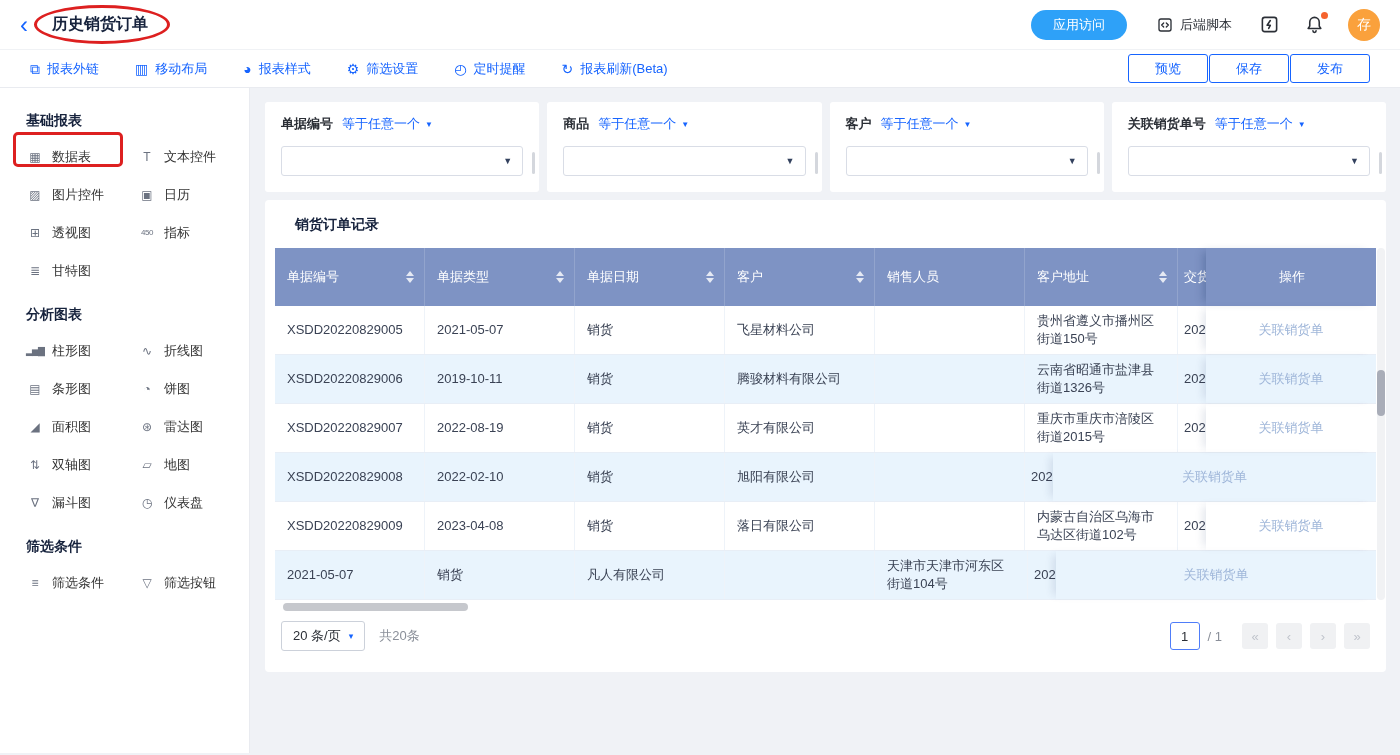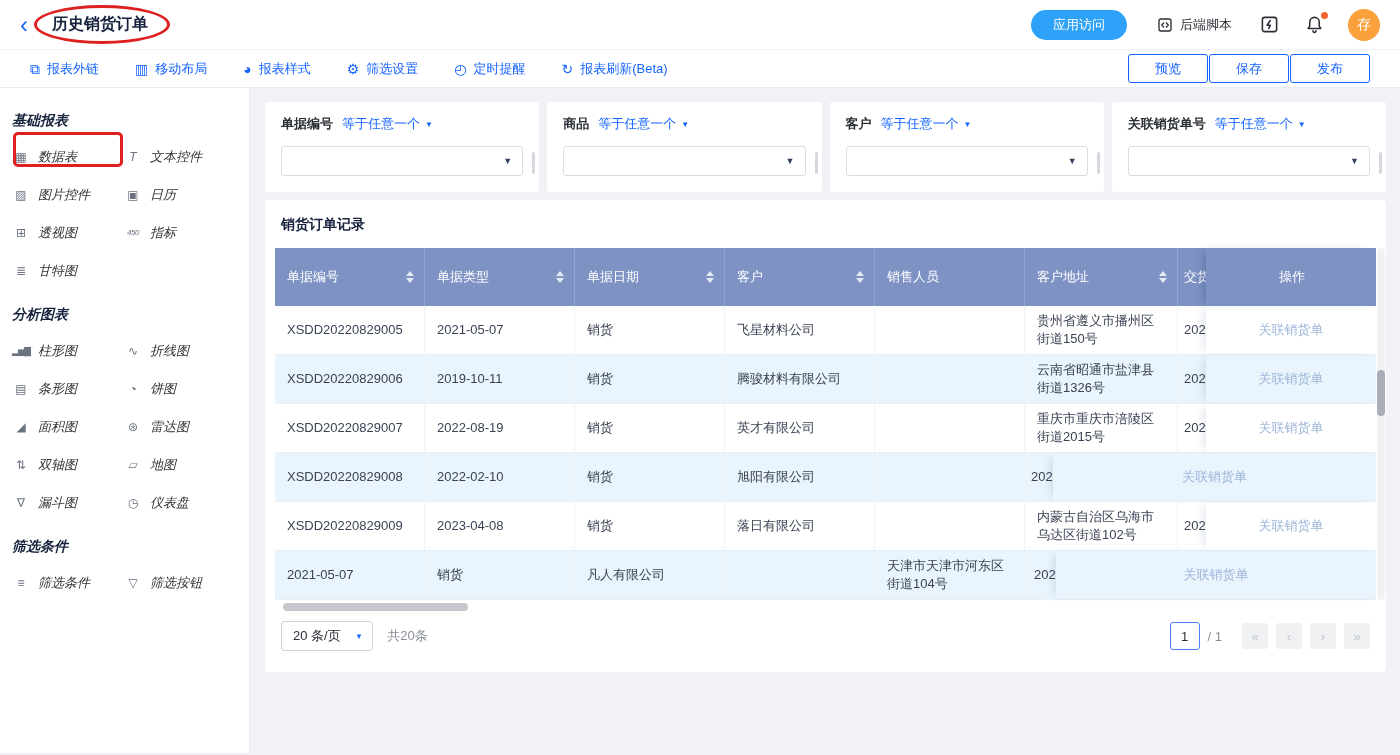--- a/index.html
+++ b/index.html
@@ -28,42 +28,42 @@
     display:flex; align-items:center; padding:0 30px; position:relative; z-index:2; }
   .menu-item { display:flex; align-items:center; gap:7px; color:#1664ff; font-size:13px;
     margin-right:36px; cursor:pointer; white-space:nowrap; }
   .menu-glyph { font-size:14px; line-height:1; }
   .menubar-actions { margin-left:auto; display:flex; gap:1px; }
   .btn-outline { width:80px; height:29px; background:#fff; border:1px solid #1664ff; border-radius:3px;
     color:#1664ff; font-size:13px; cursor:pointer; font-family:inherit; }
   
   .content { display:flex; height:665px; }
   .sidebar { width:250px; flex:none; background:#fff; border-right:1px solid #e9ebf0;
-    padding:14px 20px 0 12px;font-style:italic; }
+    padding:14px 20px 0 26px; }
   .side-title { font-size:14px; font-weight:bold; color:#17233d; margin:10px 0 18px; }
   .side-grid { display:grid; grid-template-columns:112px 1fr; row-gap:20px; margin-bottom:26px; }
   .side-item { display:flex; align-items:center; gap:8px; font-size:13px; color:#333; cursor:pointer; height:18px; }
   .side-icon { width:18px; text-align:center; color:#6b7280; font-size:12px; line-height:1; }
   .side-icon.tiny { font-size:8px; letter-spacing:-0.5px; }
   .side-icon.bars { font-size:9px; letter-spacing:-1px; }
   .main { flex:1; padding:14px 14px 0 15px; overflow:hidden; }
   
   .filters-row { display:flex; gap:8px; }
   .filter-card { flex:1; background:#fff; border-radius:3px; height:90px; padding:13px 16px; position:relative; }
   .filter-head { display:flex; align-items:center; gap:9px; margin-bottom:13px; }
   .filter-field { font-weight:bold; color:#2b2f36; font-size:13px; }
   .filter-op { color:#1664ff; font-size:13px; display:flex; align-items:center; gap:5px; cursor:pointer; }
   .caret-blue { font-size:8px; color:#1664ff; }
   .fselect { height:30px; border:1px solid #d9dde6; border-radius:3px; background:#fff;
     display:flex; align-items:center; justify-content:flex-end; padding:0 10px; cursor:pointer; }
   .caret-navy { font-size:9px; color:#33415e; }
   .mini-bar { position:absolute; right:4px; bottom:18px; width:3px; height:22px; background:#d4d7dd; border-radius:2px; }
   
   .table-card { margin-top:8px; background:#fff; border-radius:4px; height:472px; padding:12px 10px 0; }
-  .table-title { font-size:14px; font-weight:bold; color:#17233d; margin:4px 0 14px 6px;font-family:Liberation Serif, serif; }
+  .table-title { font-size:14px; font-weight:bold; color:#17233d; margin:4px 0 14px 20px;font-family:Liberation Serif, serif; }
   .tbl { position:relative; }
   .thead { display:flex; height:58px; background:#7e93c4; }
   .th { color:#fff; font-size:13px; display:flex; align-items:center; justify-content:space-between;
     padding:0 10px 0 12px; border-right:1px solid rgba(255,255,255,0.16); }
   .th.clip { padding:0 0 0 6px; overflow:hidden; white-space:nowrap; border-right:none; }
   .th.op { justify-content:center; border-right:none;
     box-shadow:-7px 0 8px -4px rgba(31,57,108,0.28); position:relative; }
   .sorter { display:inline-flex; flex-direction:column; gap:2px; margin-left:6px; cursor:pointer; flex:none; }
   .sorter i { width:0; height:0; border-left:4px solid transparent; border-right:4px solid transparent; display:block; }
   .sorter .up { border-bottom:5px solid rgba(255,255,255,0.8); }
@@ -79,21 +79,21 @@
   .w5 { width:153px; flex:none; }
   .w6 { width:28px; flex:none; }
   .w7 { flex:1; }
   .vbar { position:absolute; right:-9px; top:0; width:8px; height:352px; background:#f1f2f4; border-radius:4px; }
   .vthumb { position:absolute; left:0; top:122px; width:8px; height:46px; background:#a9adb8; border-radius:4px; }
   .hbar { height:8px; margin-top:3px; position:relative; }
   .hthumb { position:absolute; left:8px; top:0; width:185px; height:8px; background:#c6c8cd; border-radius:4px; cursor:pointer; }
   
   .pager { height:50px; display:flex; align-items:center; padding:0 6px; }
   .psize { height:30px; border:1px solid #ccd1da; border-radius:3px; padding:0 11px;
-    display:inline-flex; align-items:center; gap:16px; color:#2b2f36; cursor:pointer; background:#fff; }
+    display:inline-flex; align-items:center; gap:8px; color:#2b2f36; cursor:pointer; background:#fff; }
   .caret-gray { font-size:9px; color:#1664ff; }
   .ptotal { margin-left:14px; color:#8a8f99; }
   .pspacer { flex:1; }
   .pagebox { width:30px; height:28px; border:1px solid #4f7df9; border-radius:3px; background:#fff;
     display:flex; align-items:center; justify-content:center; color:#2b2f36; cursor:text; }
   .pslash { margin:0 12px 0 8px; color:#8a8f99; }
   .pnav { width:26px; height:26px; margin-left:8px; border:none; border-radius:3px; background:#f0f1f3;
     color:#c0c4cc; font-size:13px; display:flex; align-items:center; justify-content:center;
     cursor:pointer; font-family:inherit; }
   

